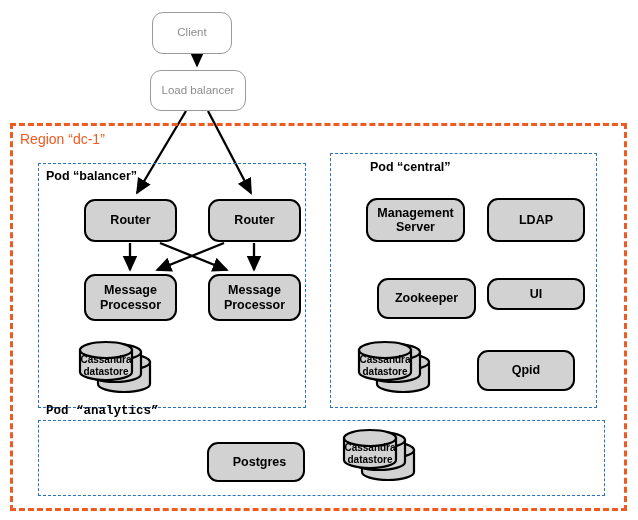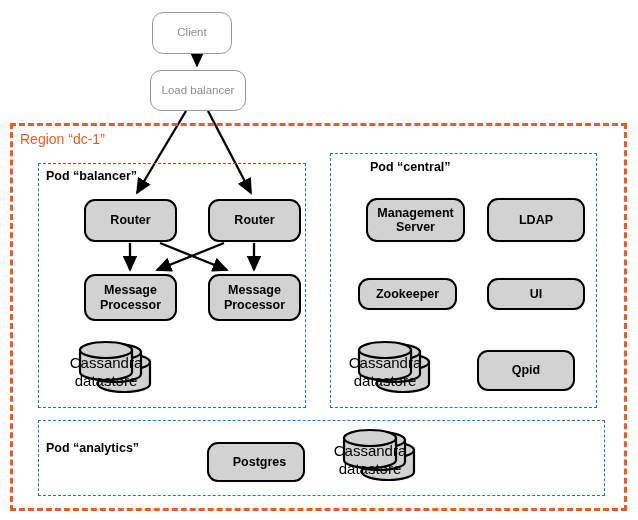--- a/index.html
+++ b/index.html
@@ -69,22 +69,22 @@
   }
 
   
   .dbstack{position:absolute;}
   .dbstack svg{display:block;}
   .dbstack .dblabel{
     position:absolute;
     left:0;top:0;
     width:96px;
     text-align:center;
-    font-size:15px;
-    font-weight:normal;
+    font-size:10px;
+    font-weight:bold;
     color:#000;
     line-height:1.18;
     pointer-events:none;
   }
 
   
   #arrows{position:absolute;left:0;top:0;width:638px;height:520px;pointer-events:none;}
 </style>
 </head>
 <body>
@@ -168,21 +168,21 @@
   <div class="pod-label" style="left:338px;top:160px;margin-left:32px;">Pod “central”</div>
 
   <div class="node gray two-line" style="left:366px;top:198px;width:99px;height:44px;">
     <span>Management</span>
     <span>Server</span>
   </div>
   <div class="node gray" style="left:487px;top:198px;width:98px;height:44px;">
     <span>LDAP</span>
   </div>
 
-  <div class="node gray" style="left:358px;top:278px;width:99px;height:32px;">
+  <div class="node gray" style="left:377px;top:278px;width:99px;height:41px;">
     <span>Zookeeper</span>
   </div>
   <div class="node gray" style="left:487px;top:278px;width:98px;height:32px;">
     <span>UI</span>
   </div>
 
   <div class="dbstack" style="left:355px;top:340px;width:124px;height:60px;">
     <svg width="124" height="60" viewBox="0 0 124 60">
       <g stroke="#000" stroke-width="2.2" fill="#d2d2d2">
         <path d="M22,22 v22 a26,8 0 0 0 52,0 v-22 z"></path>
@@ -201,21 +201,21 @@
       <div>Cassandra</div>
       <div>datastore</div>
     </div>
   </div>
 
   <div class="node gray" style="left:477px;top:350px;width:98px;height:41px;">
     <span>Qpid</span>
   </div>
 
   <div class="pod" style="left:38px;top:420px;width:567px;height:76px;"></div>
-  <div class="pod-label" style="left:46px;top:441px;">Pod “analytics”</div>
+  <div class="pod-label" style="left:46px;top:404px;font-family:Liberation Mono, monospace;">Pod “analytics”</div>
 
   <div class="node gray" style="left:207px;top:442px;width:98px;height:40px;padding-left:7px;">
     <span>Postgres</span>
   </div>
 
   <div class="dbstack" style="left:340px;top:428px;width:124px;height:60px;">
     <svg width="124" height="60" viewBox="0 0 124 60">
       <g stroke="#000" stroke-width="2.2" fill="#d2d2d2">
         <path d="M22,22 v22 a26,8 0 0 0 52,0 v-22 z"></path>
         <ellipse cx="48" cy="22" rx="26" ry="8"></ellipse>

